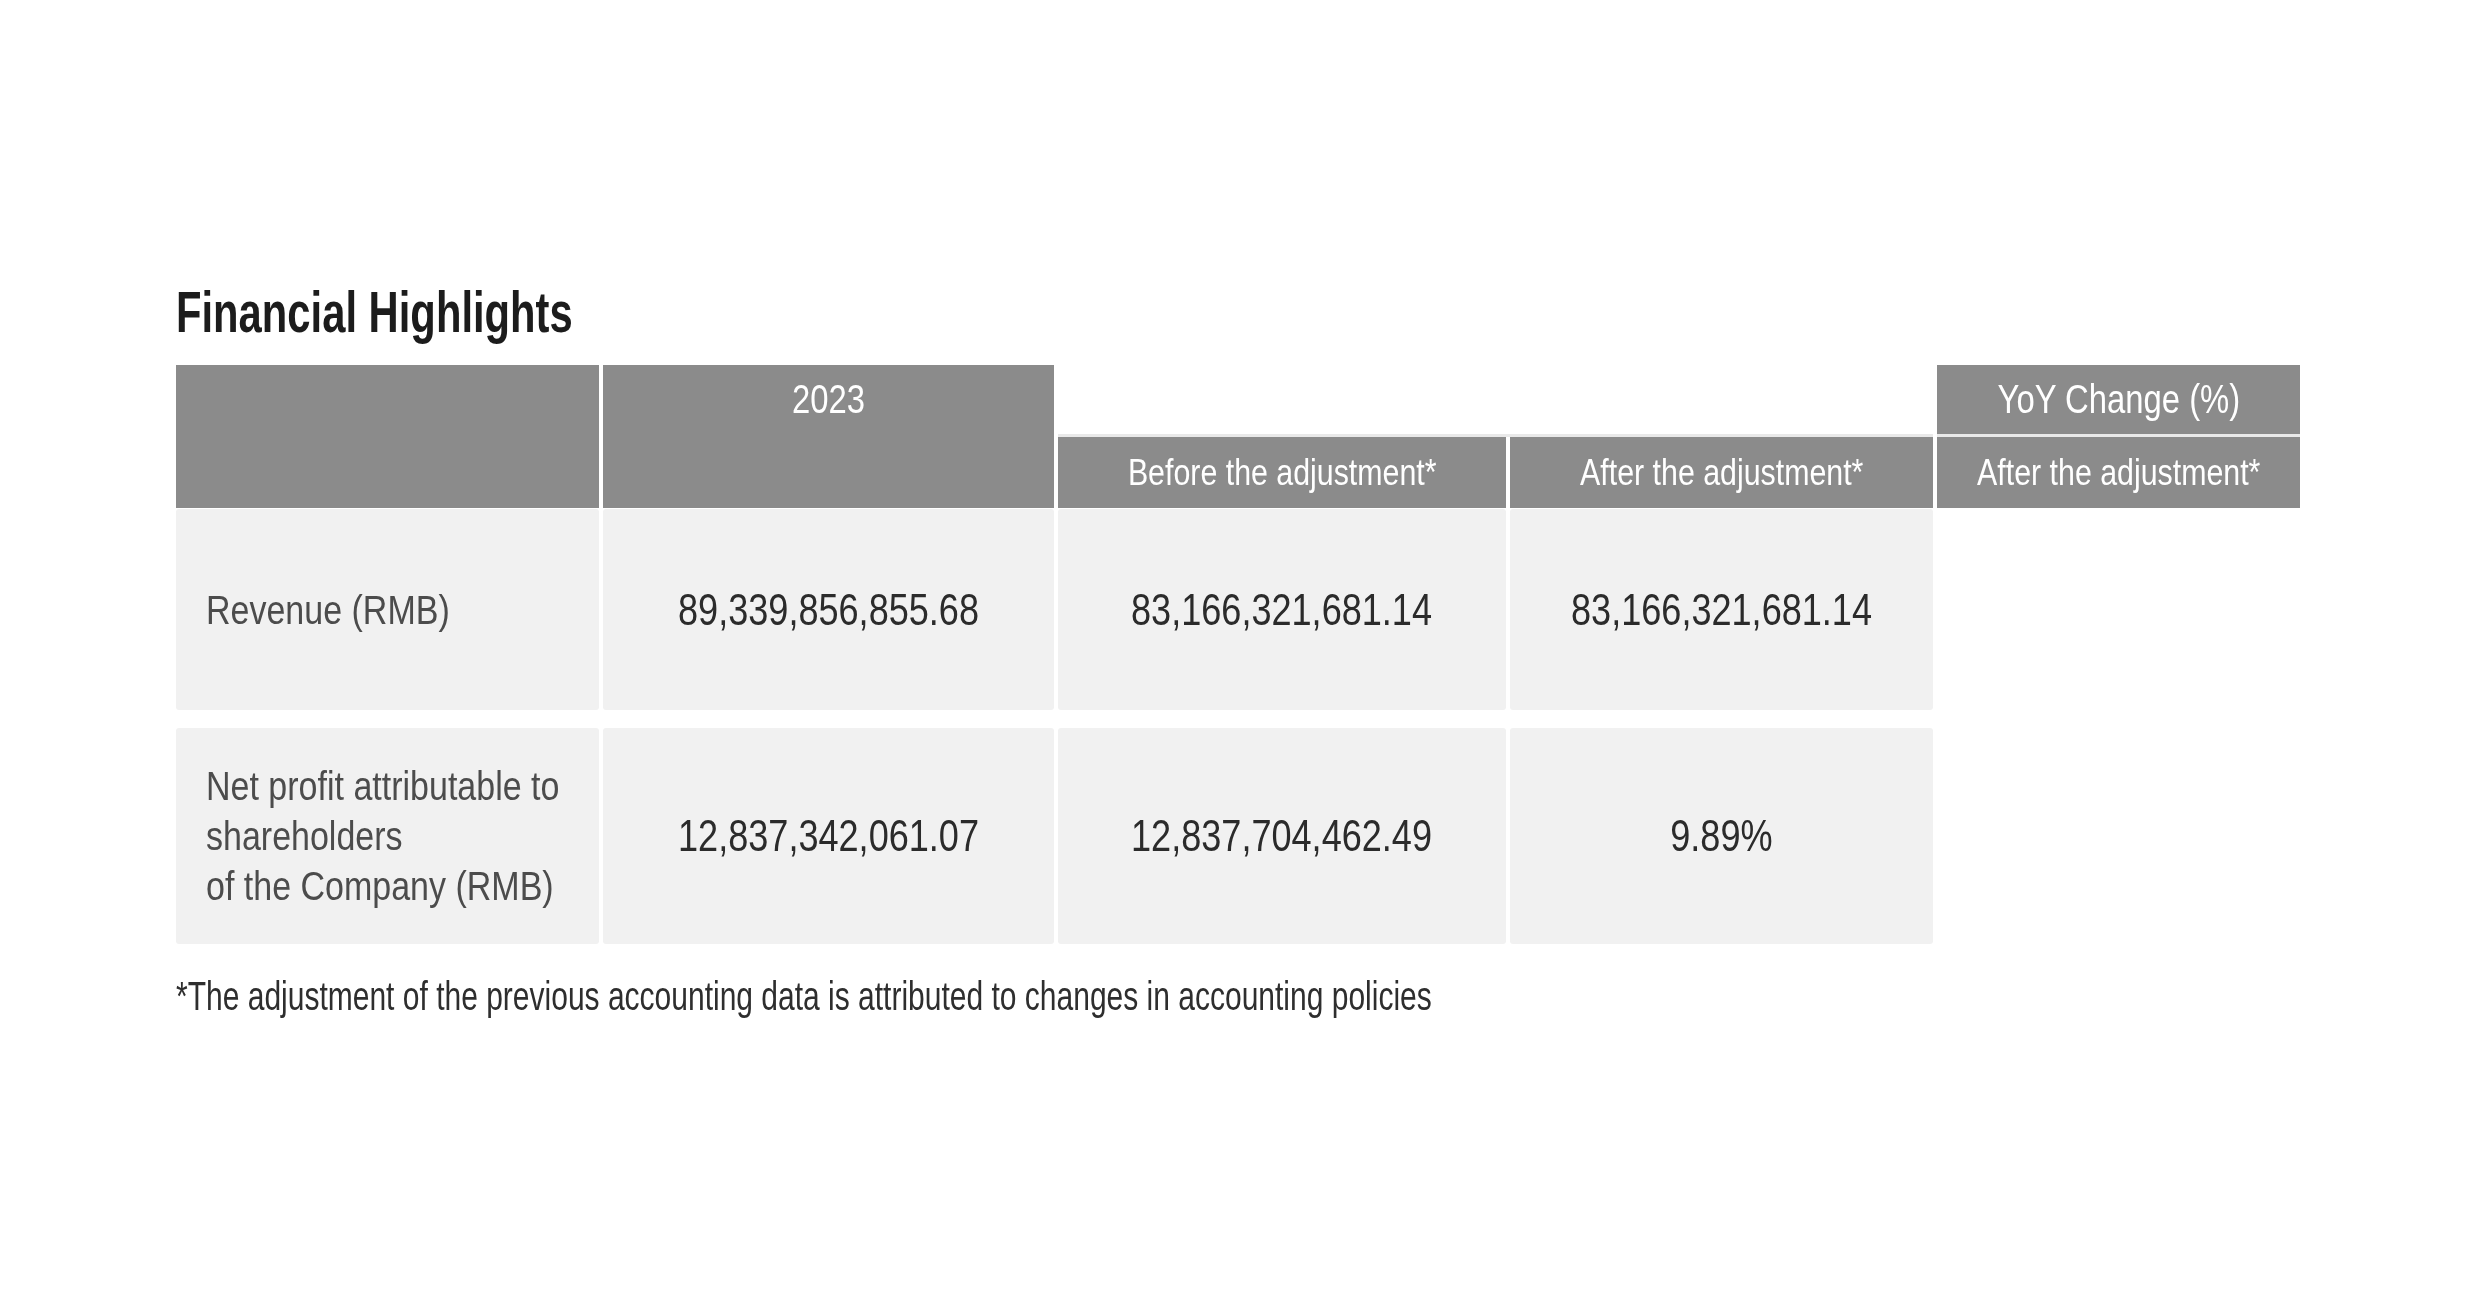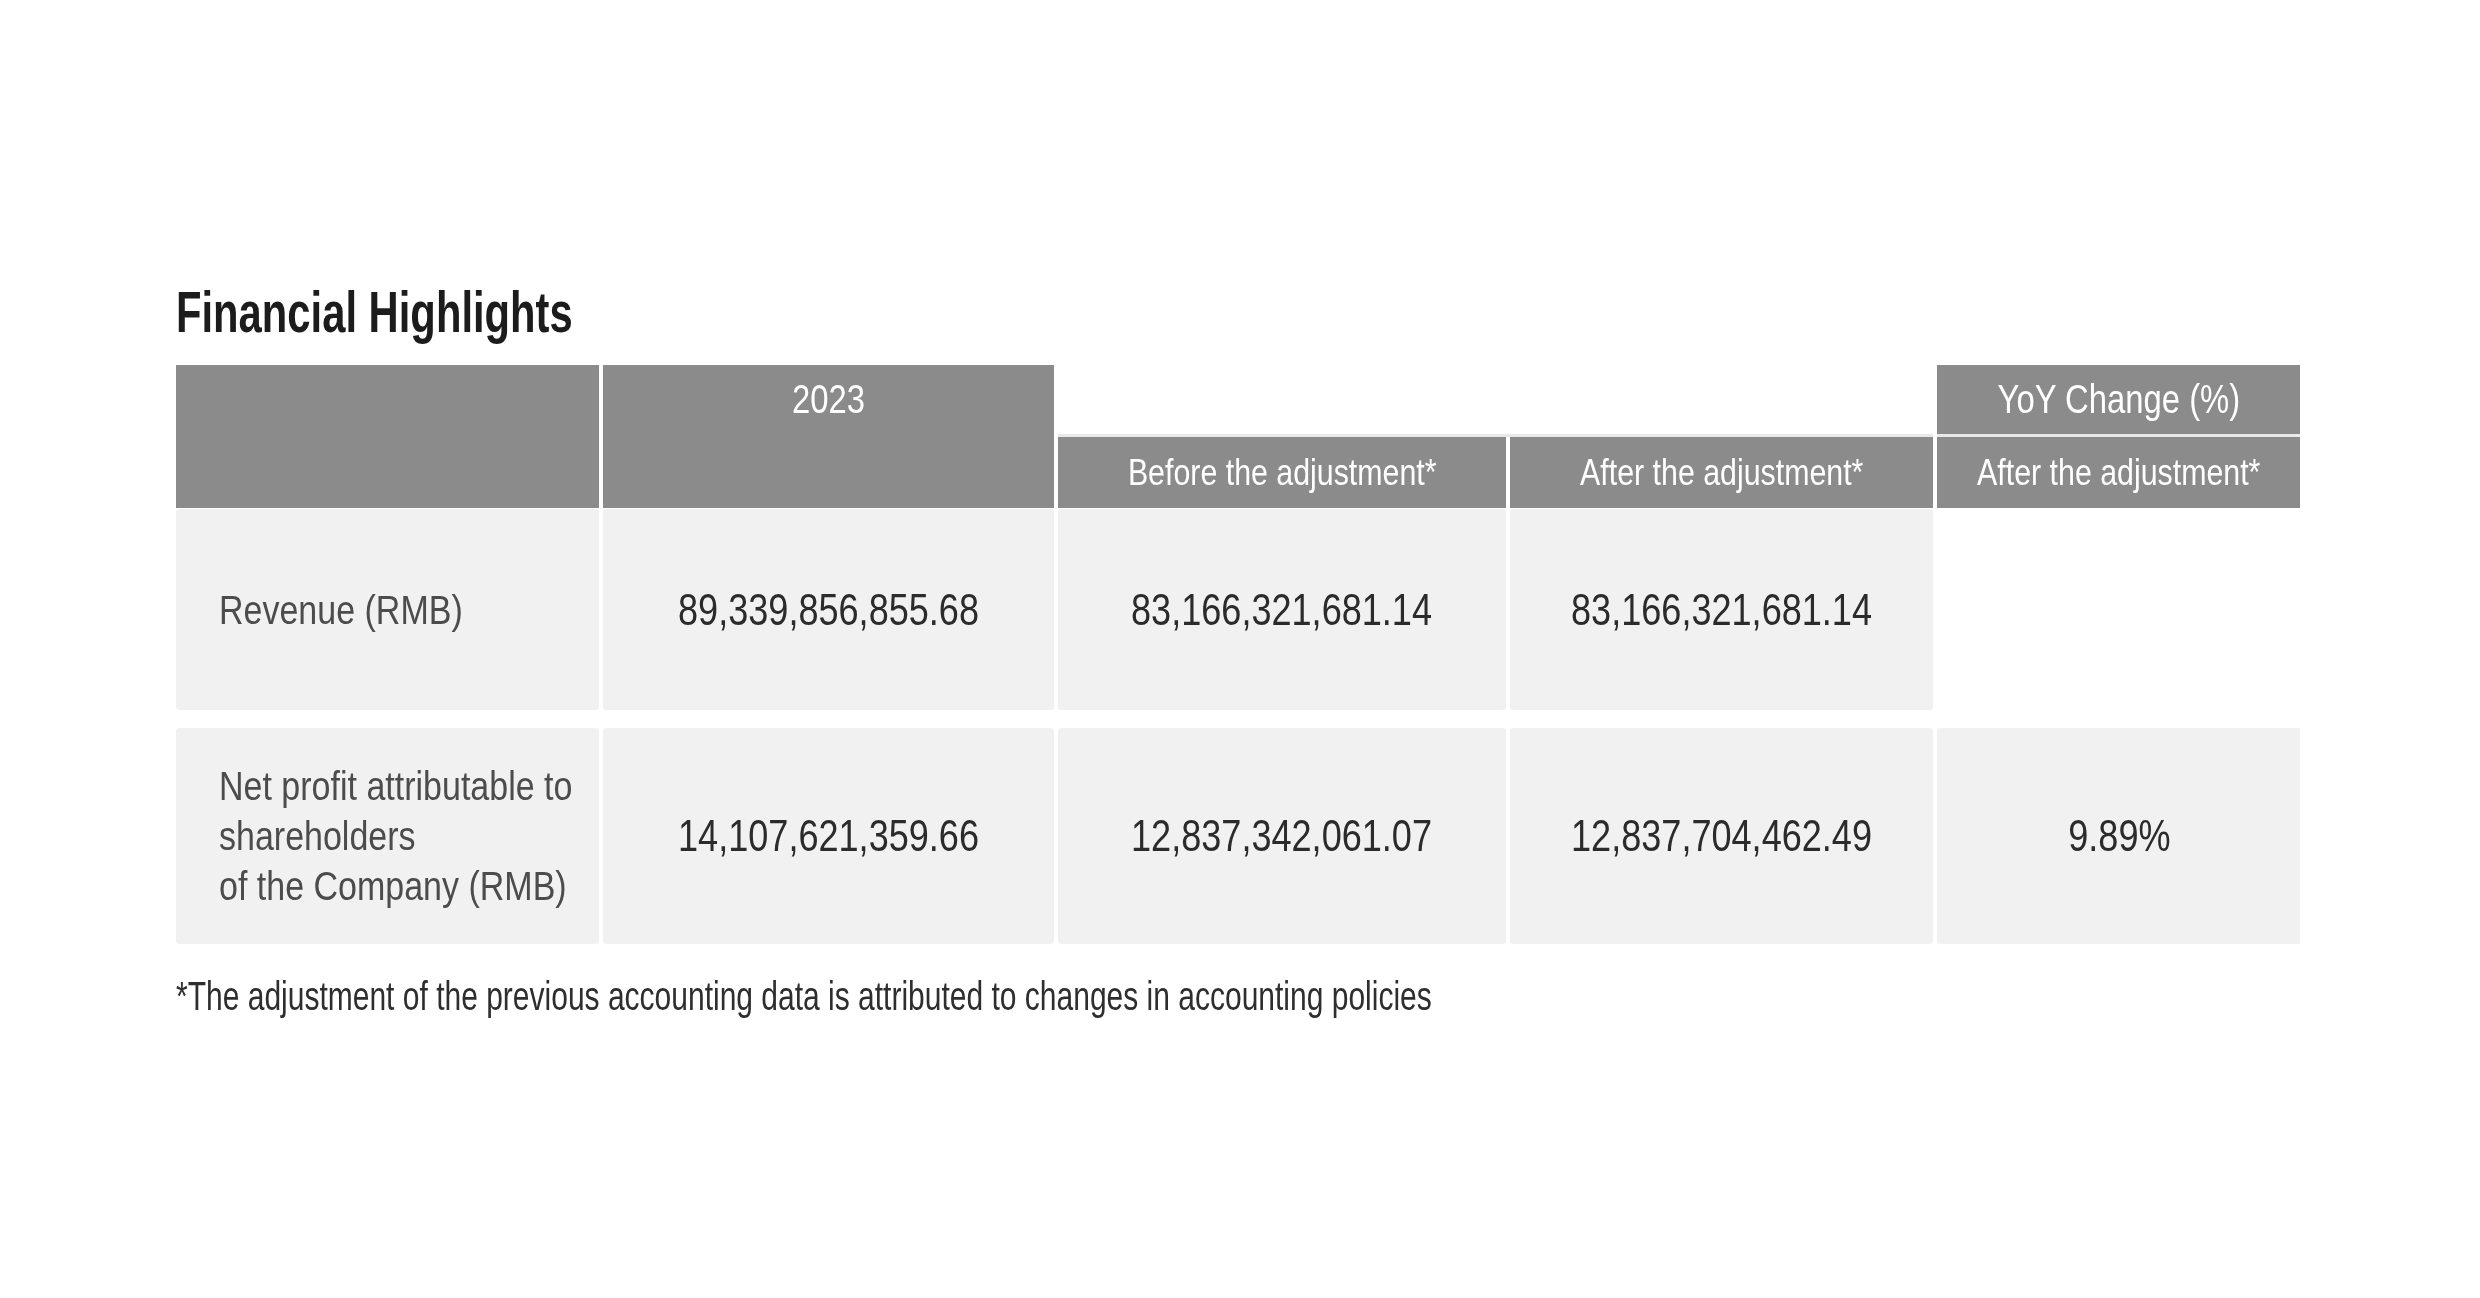--- a/index.html
+++ b/index.html
@@ -67,21 +67,21 @@
     background: #f1f1f1;
     display: flex;
     align-items: center;
     justify-content: center;
     color: #2b2b2b;
     font-size: 44px;
     border-radius: 3px;
   }
   .b-label {
     justify-content: flex-start;
-    padding-left: 43px;
+    padding-left: 30px;
     color: #4c4c4c;
     font-size: 40px;
     line-height: 50px;
   }
   .b-label .sq-l { transform: scaleX(0.85); }
 
   .footnote {
     position: absolute;
     left: 176px;
     top: 974px;
@@ -147,23 +147,20 @@
 
     <div class="grid trow2">
       <div class="b-cell b-label">
         <span class="sq-l">
           <div>Net profit attributable to</div>
           <div>shareholders</div>
           <div>of the Company (RMB)</div>
         </span>
       </div>
       <div class="b-cell">
-        <span class="sq">14,107,621,359.66</span>
-      </div>
-      <div class="b-cell">
         <span class="sq">12,837,342,061.07</span>
       </div>
       <div class="b-cell">
         <span class="sq">12,837,704,462.49</span>
       </div>
       <div class="b-cell">
         <span class="sq">9.89%</span>
       </div>
     </div>
 

